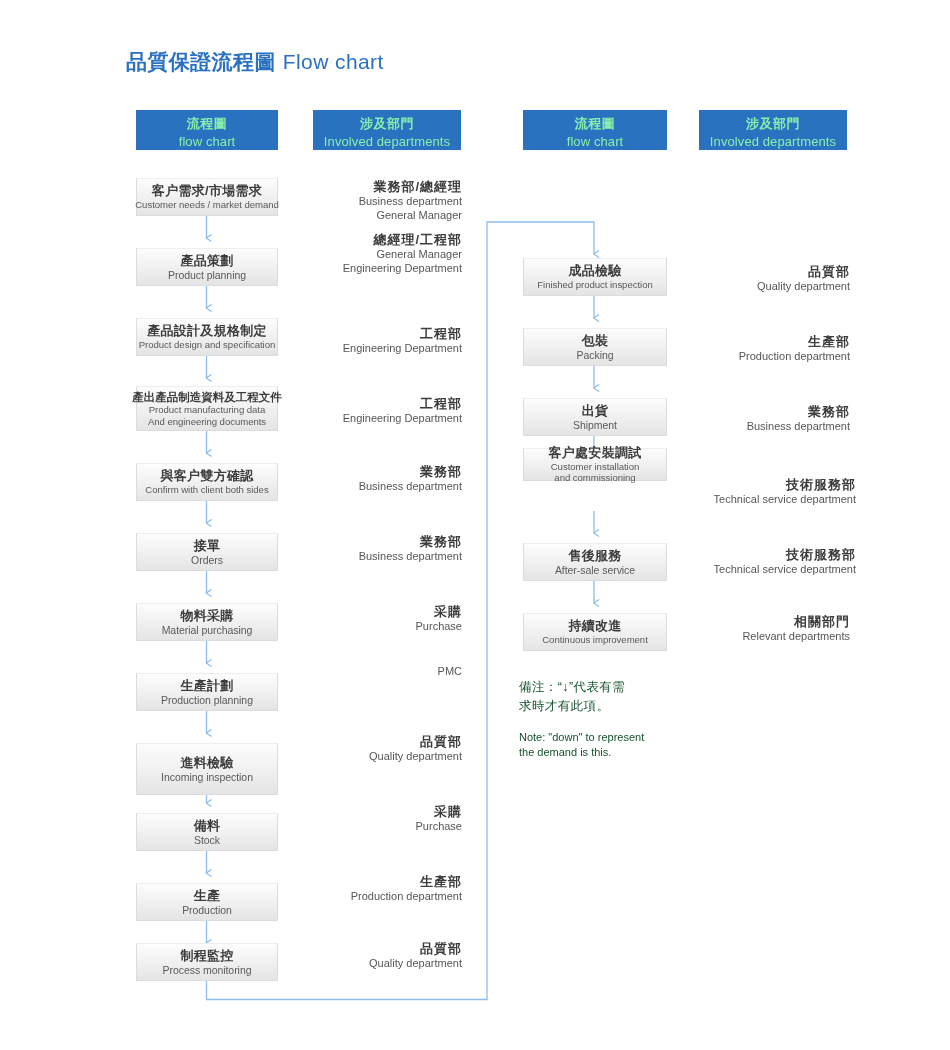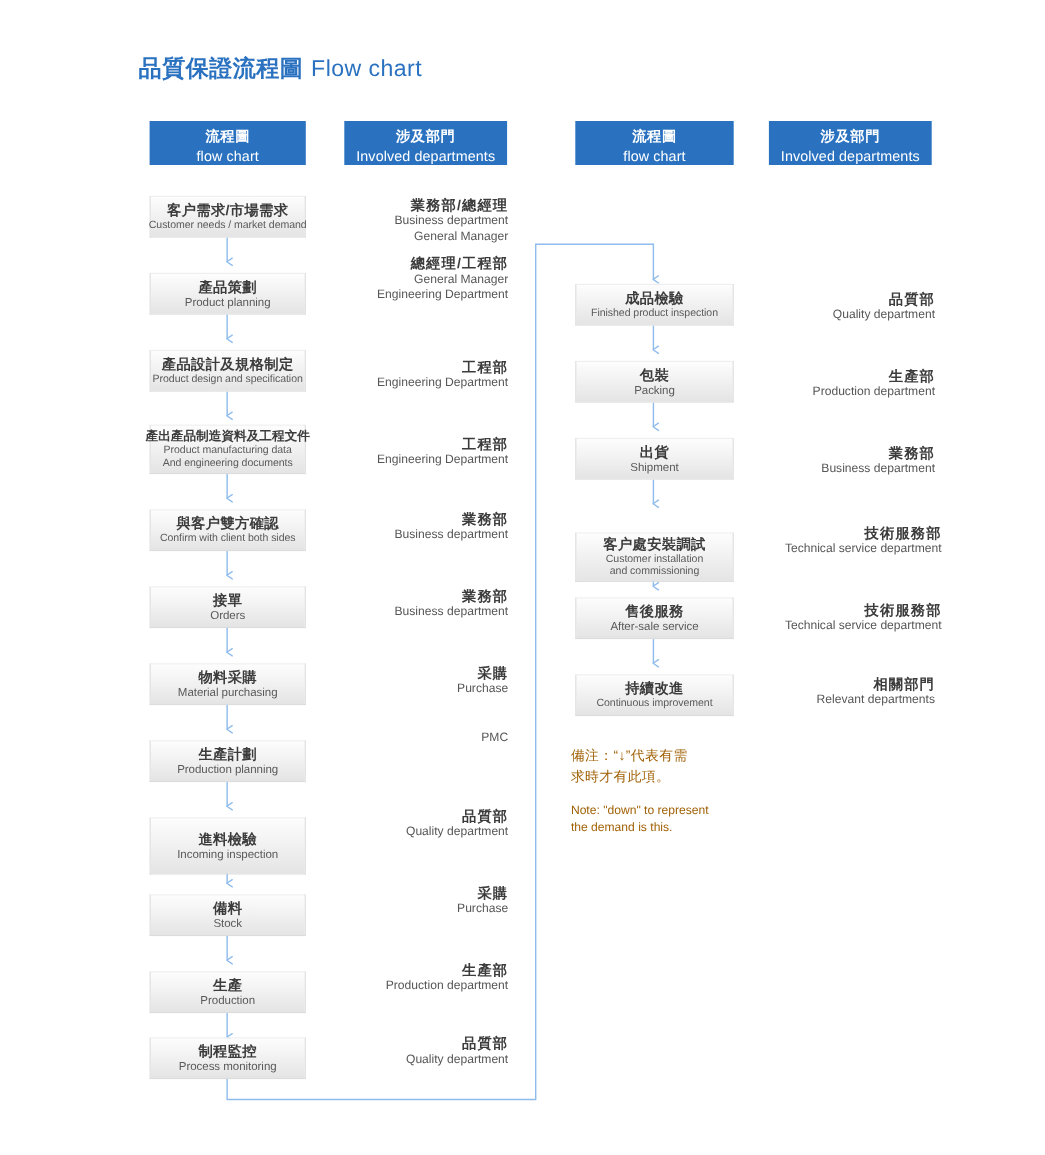--- a/index.html
+++ b/index.html
@@ -32,21 +32,21 @@
     letter-spacing: 0.4px;
     white-space: nowrap;
   }
   .page-title .cn { font-weight: bold; }
   .page-title .en { font-weight: normal; padding-left: 7px; }
 
   
   .col-header {
     position: absolute;
     background: #2a72c0;
-    color: #ffffff;
+    color: #86efac;
     text-align: center;
     box-sizing: border-box;
     padding-top: 5px;
     line-height: 1.35;
   }
   .col-header .cn {
     display: block;
     font-size: 13px;
     font-weight: bold;
     letter-spacing: 0.5px;
@@ -108,21 +108,21 @@
   .dept .en {
     display: block;
     font-size: 11px;
     color: #565656;
     white-space: nowrap;
   }
 
   
   .note-block {
     position: absolute;
-    color: #a16207;
+    color: #14532d;
     line-height: 1.5;
   }
   .note-block .note-cn {
     display: block;
     font-size: 12.5px;
     letter-spacing: 0.4px;
     white-space: pre-line;
   }
   .note-block .note-en {
     display: block;
@@ -306,21 +306,21 @@
     <span class="en small">Finished product inspection</span>
   </div>
   <div class="proc-box" style="left:523px; top:328px; width:144px; height:38px;">
     <span class="cn">包裝</span>
     <span class="en">Packing</span>
   </div>
   <div class="proc-box" style="left:523px; top:398px; width:144px; height:38px;">
     <span class="cn">出貨</span>
     <span class="en">Shipment</span>
   </div>
-  <div class="proc-box" style="left:523px; top:484px; width:144px; height:45px;">
+  <div class="proc-box" style="left:523px; top:448px; width:144px; height:33px;">
     <span class="cn">客户處安裝調試</span>
     <span class="en small multiline" style="white-space: pre-line;">Customer installation
 and commissioning</span>
   </div>
   <div class="proc-box" style="left:523px; top:543px; width:144px; height:38px;">
     <span class="cn">售後服務</span>
     <span class="en">After-sale service</span>
   </div>
   <div class="proc-box" style="left:523px; top:613px; width:144px; height:38px;">
     <span class="cn">持續改進</span>

